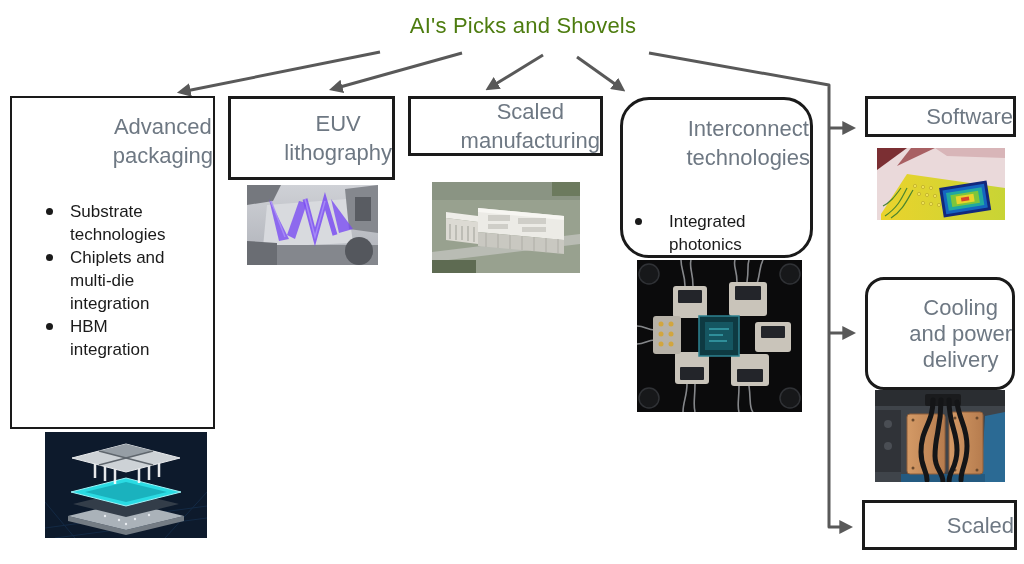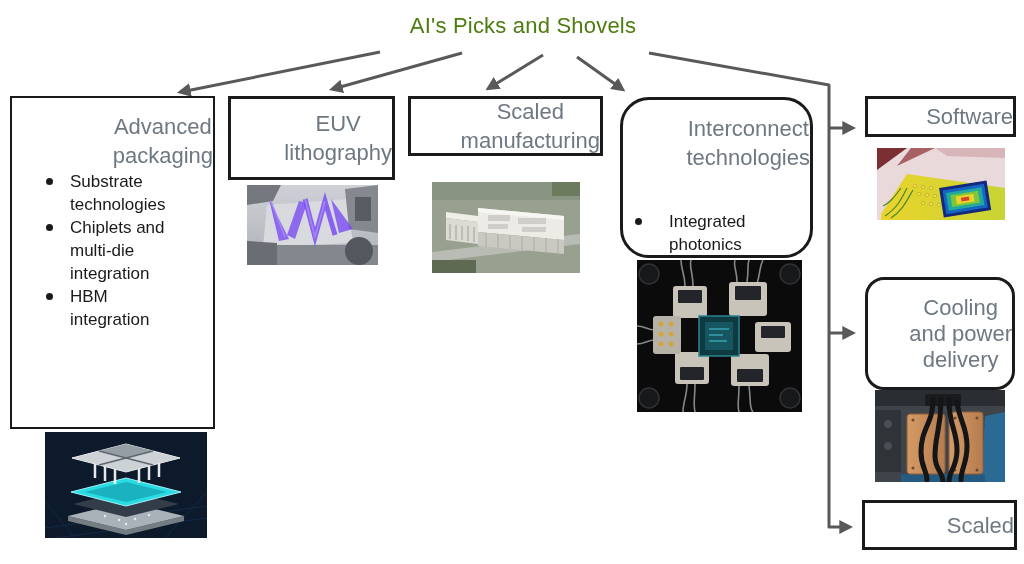--- a/index.html
+++ b/index.html
@@ -31,21 +31,21 @@
   .box-inter    { left:620px; top:97px;  width:193px; height:161px;border-radius:29px; }
   .box-software { left:865px; top:96px;  width:151px; height:41px; }
   .box-cooling  { left:865px; top:277px; width:150px; height:113px;border-radius:19px; }
   .box-cooling .heading { line-height:26px; }
   .box-testing  { left:862px; top:500px; width:155px; height:50px; }
 
   .box-adv .heading { margin-top:14px; }
   .box-inter .heading { margin-top:14px; }
 
   .bullets { list-style:none; width:100%; }
-  .box-adv .bullets { padding-left:34px; }
+  .box-adv .bullets { margin-top:30px; padding-left:34px; }
   .box-inter .bullets { margin-top:38px; padding-left:12px; }
   .bullet { display:flex; align-items:flex-start; }
   .bullet .dot {
     width:7px; height:7px; border-radius:50%; background:#1a1a1a;
     margin-top:8px; flex:none;
   }
   .box-adv .bullet .dot { margin-right:17px; }
   .box-inter .bullet .dot { margin-right:27px; }
   .bullet .bl span { display:block; font-size:17px; line-height:23px; color:#1a1a1a; }
 

